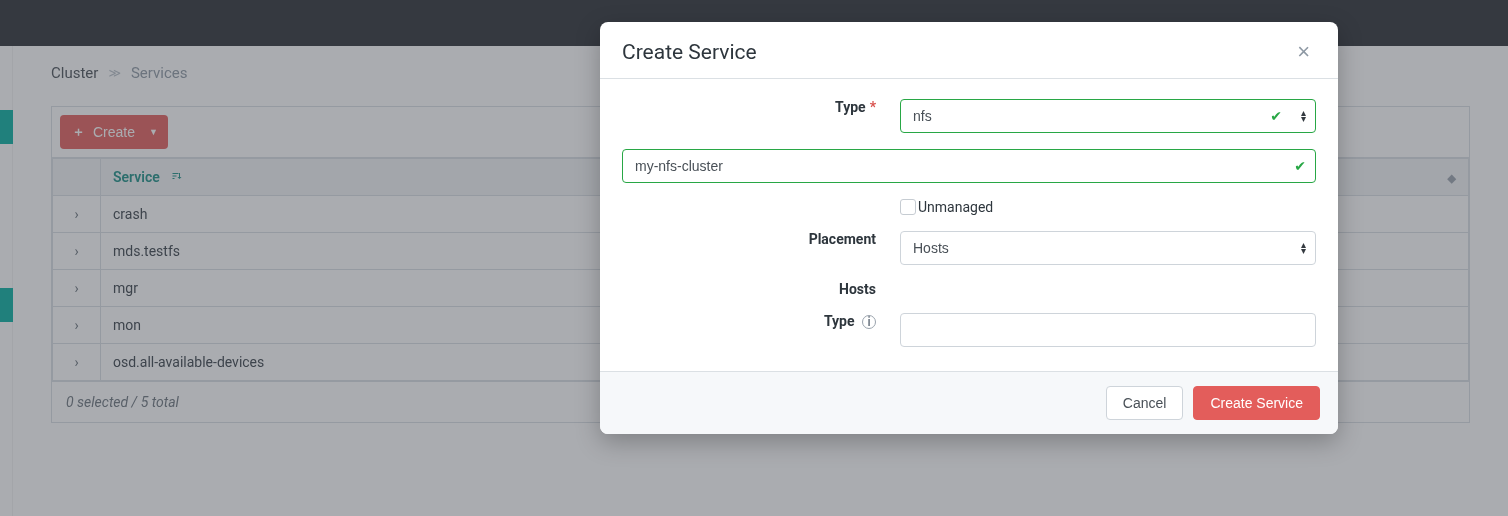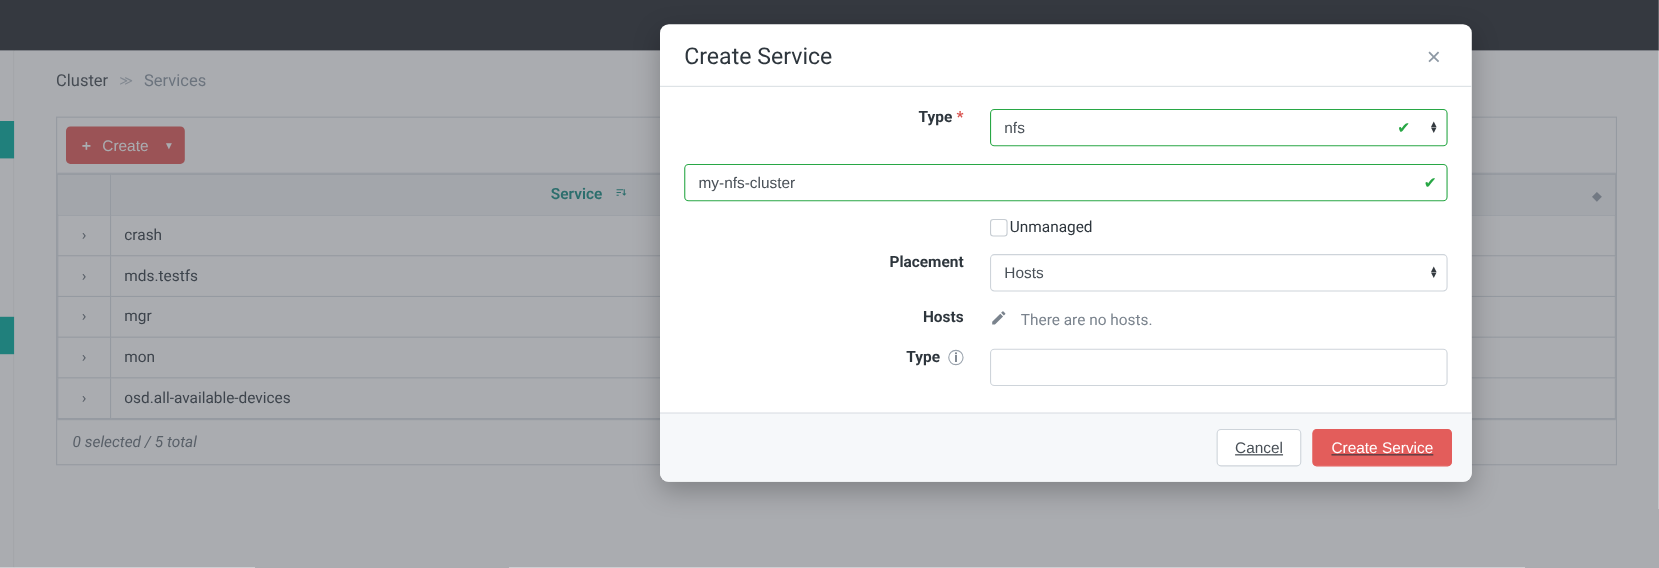--- a/index.html
+++ b/index.html
@@ -59,21 +59,21 @@
   .btn-create .caret{margin-left:6px;font-size:9px;}
   table.grid{width:100%;border-collapse:collapse;}
   table.grid th,table.grid td{
     border:1px solid var(--border);padding:10px 12px;text-align:left;
     font-size:14px;color:#3a424a;background:#fff;
   }
   table.grid th{
     background:#f2f4f6;font-weight:600;position:relative;
   }
   table.grid th.col-expand{width:48px;}
-  table.grid th.col-service{color:var(--link);text-align:center;}
+  table.grid th.col-service{color:var(--link);}
   table.grid td.expand-cell{width:48px;text-align:center;color:#6c757d;}
   .expander{display:inline-block;transform:rotate(0);}
   .sort-ic{margin-left:8px;color:var(--link);font-size:12px;}
   .sort-neutral{float:right;color:#9aa3ad;font-size:11px;margin-top:3px;}
   .panel-foot{padding:12px 14px;font-style:italic;color:#6c757d;border-top:1px solid var(--border);}
 
   
   .overlay{
     position:absolute;inset:0;background:var(--overlay);
   }
@@ -111,21 +111,21 @@
     color:#343a40;font-size:10px;pointer-events:none;
     display:flex;flex-direction:column;line-height:6px;
   }
   .checkbox-row .field{display:flex;align-items:center;gap:2px;}
   .chk{width:16px;height:16px;border:1px solid #c6ccd2;border-radius:3px;background:#fff;}
   .hosts-msg{display:flex;align-items:center;gap:12px;color:#7a838d;}
   .pencil{color:#7a838d;}
   .info-ic{color:#7a838d;margin-left:4px;font-size:12px;border:1px solid #9aa3ad;border-radius:50%;width:14px;height:14px;display:inline-flex;align-items:center;justify-content:center;}
   .modal-ft{
     background:#f6f8fa;border-top:1px solid var(--modal-border);
-    padding:14px 18px;display:flex;justify-content:flex-end;gap:10px;text-decoration:underline;
+    padding:14px 18px;display:flex;justify-content:flex-end;gap:10px;
   }
   .btn-secondary{
     background:#fff;border:1px solid #ced4da;color:#495057;
     padding:8px 16px;border-radius:4px;font-size:14px;cursor:pointer;
   }
   .btn-primary{
     background:var(--accent-red);border:1px solid var(--accent-red);color:#fff;
     padding:8px 16px;border-radius:4px;font-size:14px;cursor:pointer;
   }
 </style>
@@ -257,28 +257,20 @@
         </select>
         <span class="sel-caret">
             <span>▴</span>
             <span>▾</span>
           </span>
       </div>
     </div>
 
     <div class="form-row">
       <div class="lbl">Hosts</div>
-      <div class="field hosts-msg">
-        <span class="pencil">
-          <svg width="16" height="16" viewBox="0 0 24 24">
-              <path fill="currentColor" d="M3 17.25V21h3.75L17.81 9.94l-3.75-3.75L3 17.25zM20.71 7.04a1 1 0 0 0 0-1.41l-2.34-2.34a1 1 0 0 0-1.41 0l-1.83 1.83 3.75 3.75 1.83-1.83z"></path>
-            </svg>
-        </span>
-        <span>There are no hosts.</span>
-      </div>
     </div>
 
     <div class="form-row" style="margin-bottom:0">
       <div class="lbl">
         <span>Type</span>
         <span class="info-ic">i</span>
       </div>
       <div class="field">
         <input class="inp neutral" value="" style="">
       </div>

